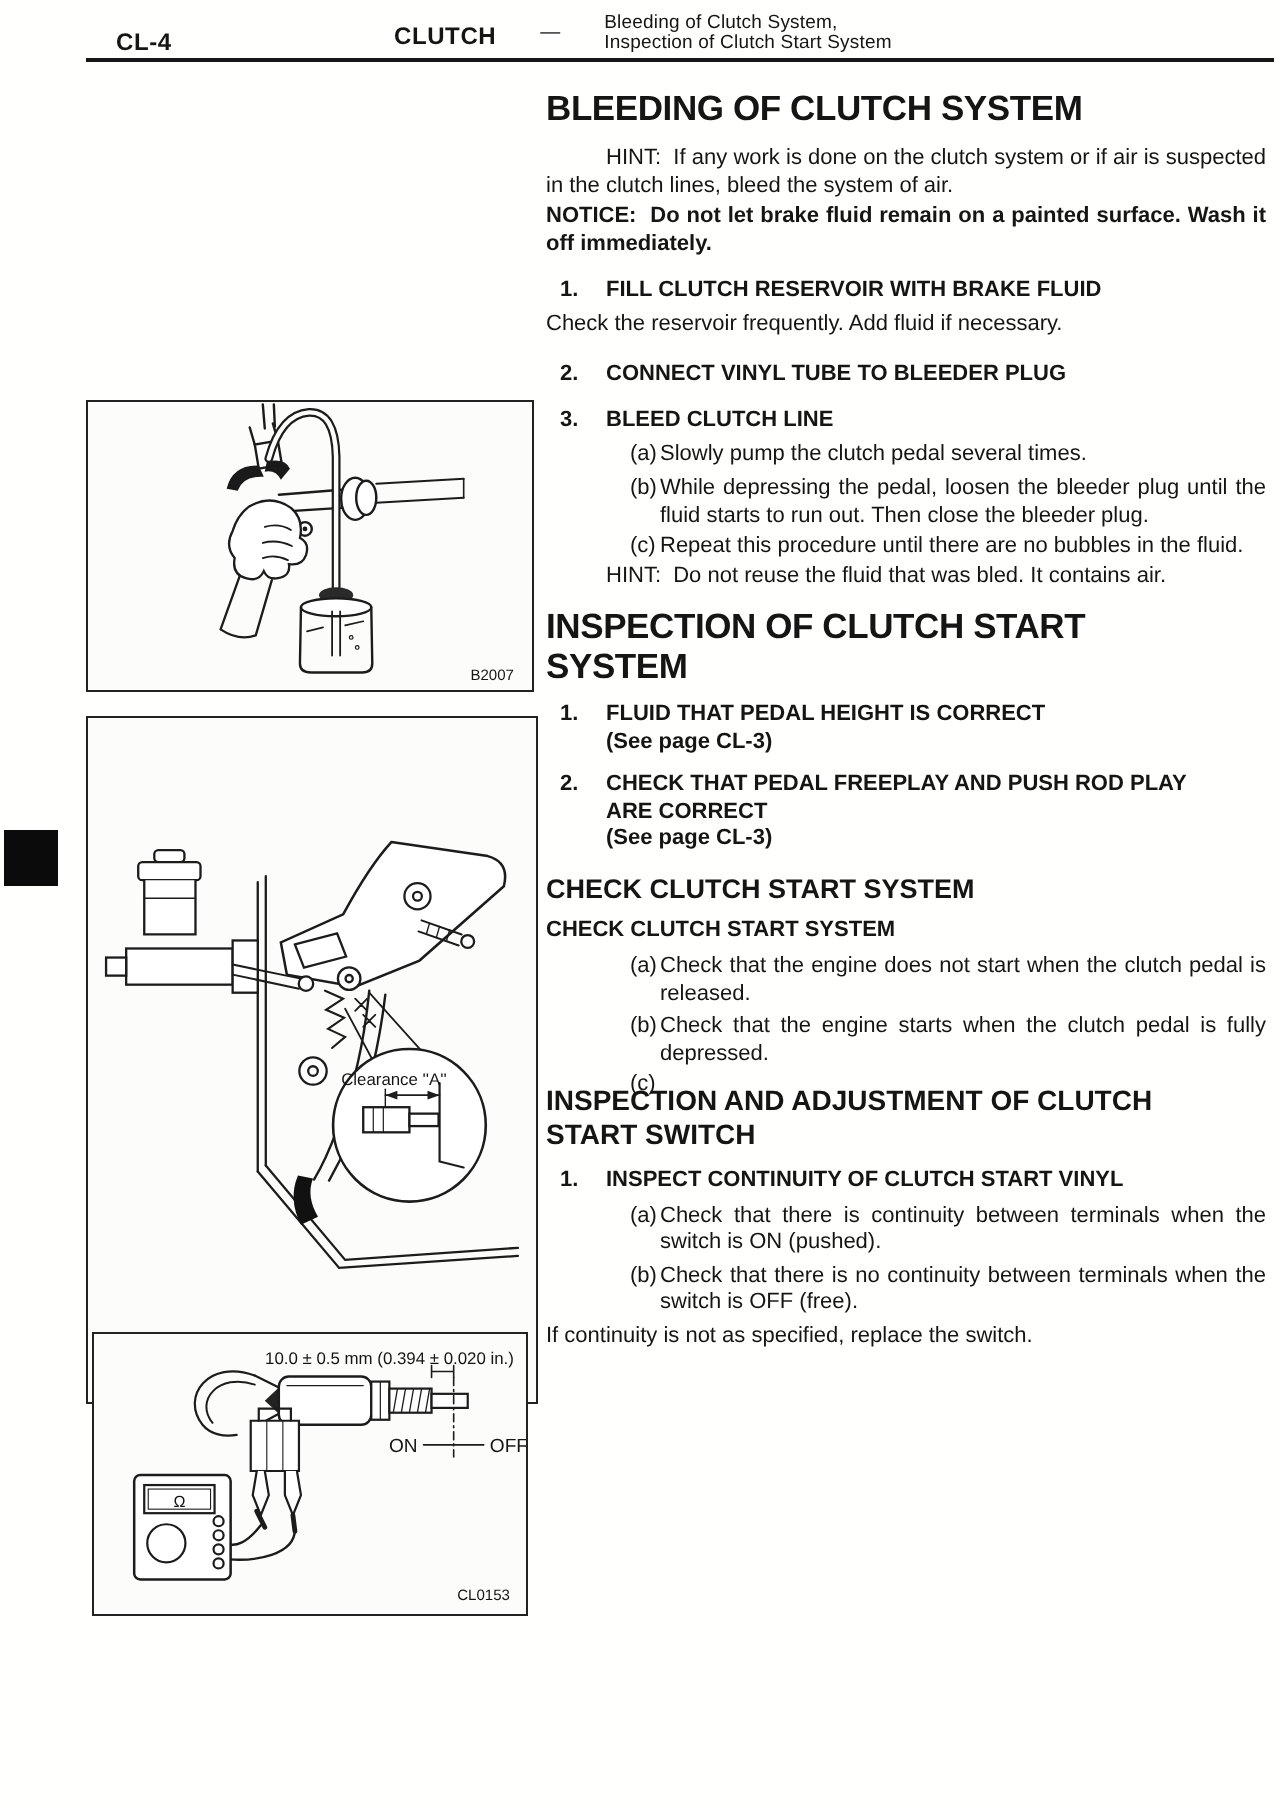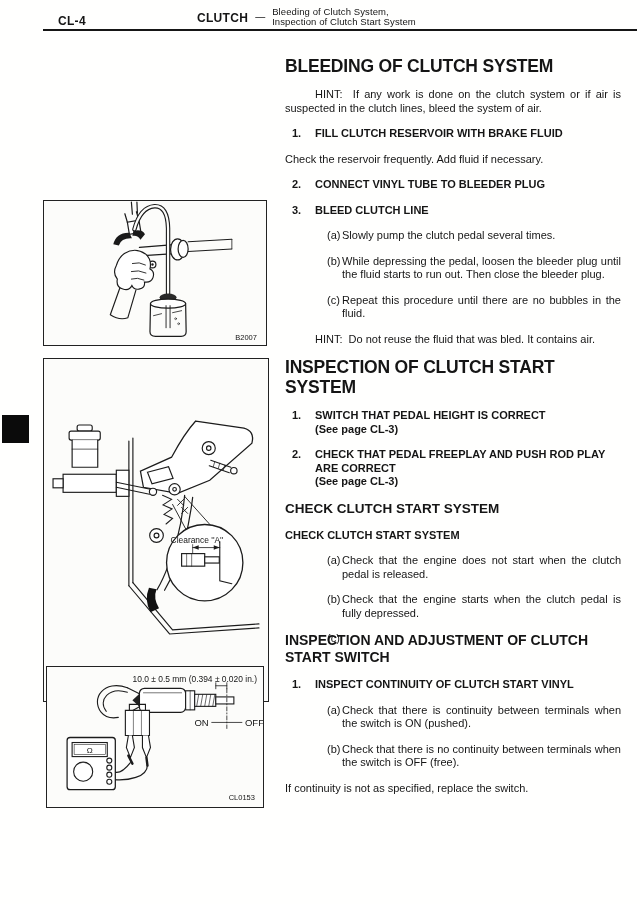--- a/index.html
+++ b/index.html
@@ -2,36 +2,36 @@
 <html><head>
 <meta charset="utf-8">
 <style>
   html,body { margin:0; padding:0; background:#fff; }
   .page {
     position:relative; width:640px; height:904px; background:#fffffe;
     font-family:"Liberation Sans", sans-serif; color:#151515; overflow:hidden;
   }
   
   .hdr-code { position:absolute; left:58px; top:14px; font-size:12px; font-weight:bold; letter-spacing:.3px; }
-  .hdr-group { position:absolute; left:197px; top:7px; display:flex; gap:7px; align-items:flex-start; }
+  .hdr-group { position:absolute; left:197px; top:7px; display:flex; gap:22px; align-items:flex-start; }
   .hdr-section { font-size:12px; font-weight:bold; letter-spacing:.3px; margin-top:4px; }
   .hdr-dash { font-size:10px; margin-top:4px; }
   .hdr-sub { font-size:9.5px; line-height:9.5px; letter-spacing:.1px; }
   .hdr-rule { position:absolute; left:43px; top:28.5px; width:594px; height:2.8px; background:#161616; }
   .tab-marker { position:absolute; left:2px; top:415px; width:27px; height:28px; background:#0b0b0b; }
   
   .figbox { position:absolute; border:1.5px solid #222; background:#fcfcfa; box-sizing:border-box; }
   #fig1 { left:43px; top:200px; width:224px; height:146px; }
   #fig2 { left:43px; top:358px; width:226px; height:344px; }
   #fig3 { left:46px; top:666px; width:218px; height:142px; }
   .figbox svg { display:block; width:100%; height:100%; }
   svg text { font-family:"Liberation Sans", sans-serif; fill:#151515; }
   
   .col { position:absolute; left:273px; top:44px; width:360px; font-size:11px; line-height:13.5px; }
-  .col p, .col h1, .col h2, .col h3 { margin:12px; }
+  .col p, .col h1, .col h2, .col h3 { margin:0; }
   .t-main { font-size:17.5px; line-height:20px; font-weight:bold; letter-spacing:-.2px; }
   .t-sec  { font-size:17.5px; line-height:19.5px; font-weight:bold; letter-spacing:-.2px; width:320px; }
   .t-h3   { font-size:13.5px; line-height:16px; font-weight:bold; }
   .t-h3w  { font-size:14px; line-height:17px; font-weight:bold; width:320px; }
   .hint   { text-indent:30px; text-align:justify; }
   .notice { margin-left:30px; font-weight:bold; text-align:justify; }
   .shead  { position:relative; padding-left:30px; font-weight:bold; }
   .shead .num { position:absolute; left:7px; }
   .sbody  { margin-left:30px; text-align:justify; }
   .sub    { position:relative; padding-left:57px; text-align:justify; }
@@ -178,20 +178,21 @@
       <text x="197" y="58.5" font-size="9.5">OFF</text>
       <text x="207" y="132" text-anchor="end" font-size="7.5">CL0153</text>
     </svg>
   </div>
 
   <div class="col">
 
     <h1 class="t-main">BLEEDING OF CLUTCH SYSTEM</h1>
 
     <p class="hint" style="margin-top:9px">HINT:&nbsp; If any work is done on the clutch system or if air is suspected in the clutch lines, bleed the system of air.</p>
+    <p class="notice" style="margin-top:2px">NOTICE:&nbsp; Do not let brake fluid remain on a painted surface. Wash it off immediately.</p>
 
     <p class="shead" style="margin-top:10px">
       <span class="num">1.</span>
       <span>FILL CLUTCH RESERVOIR WITH BRAKE FLUID</span>
     </p>
     <p class="sbody" style="margin-top:3.5px">Check the reservoir frequently. Add fluid if necessary.</p>
 
     <p class="shead" style="margin-top:11.5px">
       <span class="num">2.</span>
       <span>CONNECT VINYL TUBE TO BLEEDER PLUG</span>
@@ -213,21 +214,21 @@
       <span class="lab">(c)</span>
       <span>Repeat this procedure until there are no bubbles in the fluid.</span>
     </p>
     <p class="hint" style="margin-top:2px">HINT:&nbsp; Do not reuse the fluid that was bled. It contains air.</p>
 
     <h2 class="t-sec" style="margin-top:8.5px">INSPECTION OF CLUTCH START SYSTEM</h2>
 
 
     <p class="item" style="margin-top:8px">
       <span class="num">1.</span>
-      <span class="itxt">SWITCH THAT PEDAL HEIGHT IS CORRECT</span>
+      <span class="itxt">FLUID THAT PEDAL HEIGHT IS CORRECT</span>
       <span class="itxt">(See page CL-3)</span>
     </p>
     <p class="item" style="margin-top:8px">
       <span class="num">2.</span>
       <span class="itxt">CHECK THAT PEDAL FREEPLAY AND PUSH ROD PLAY ARE CORRECT</span>
       <span class="itxt">(See page CL-3)</span>
     </p>
 
     <h3 class="t-h3" style="margin-top:10px">CHECK CLUTCH START SYSTEM</h3>
     <p class="bhead" style="margin-top:6.5px">CHECK CLUTCH START SYSTEM</p>

